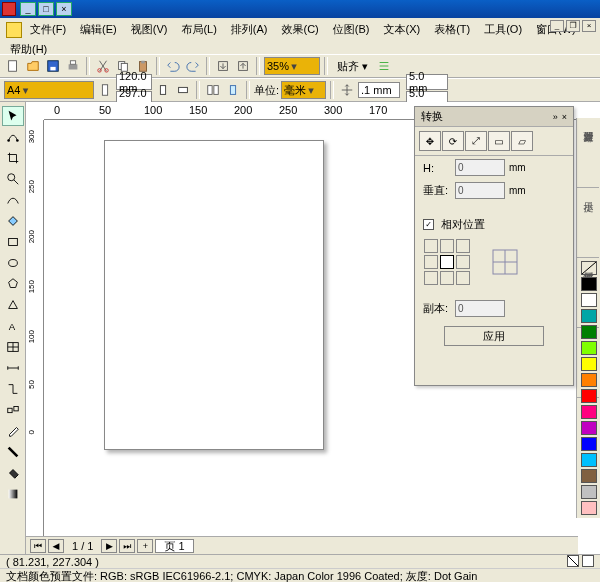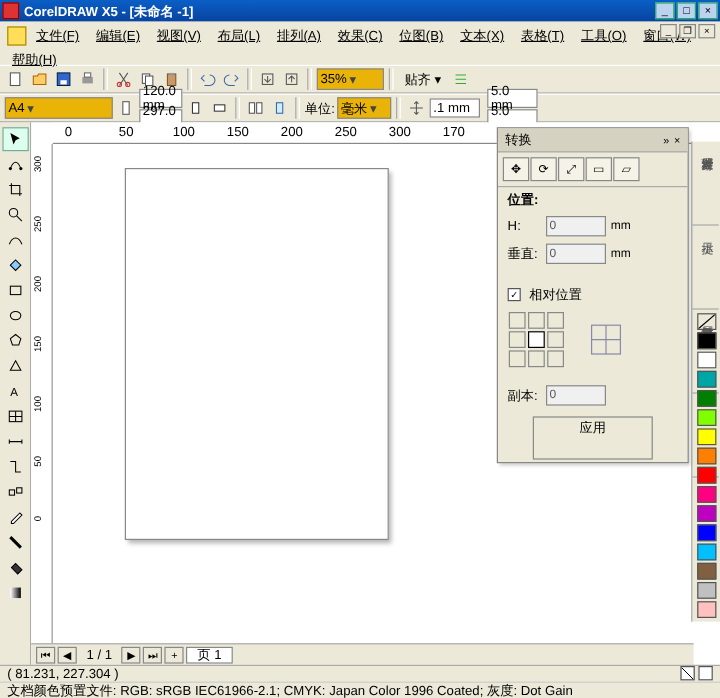--- a/index.html
+++ b/index.html
@@ -3,21 +3,21 @@
 <meta charset="utf-8">
 <style>
 * { margin:0; padding:0; box-sizing:border-box; font-family:SimSun,Arial,sans-serif; font-size:11px; }
 body { width:600px; height:582px; background:#ece9d8; overflow:hidden; position:relative; }
 .titlebar { height:18px; background:linear-gradient(#0a5fc6,#0843a0); color:#fff; display:flex; align-items:center; padding:0 2px; }
 .titlebar .ico { width:14px; height:14px; background:#d33; border:1px solid #800; margin-right:4px; }
 .titlebar .t { flex:1; font-weight:bold; }
 .winbtns { display:flex; gap:2px; }
 .winbtn { width:16px; height:14px; background:#bcd3f0; border:1px solid #2a6; font-size:9px; text-align:center; line-height:12px; color:#000; }
 .menu { height:36px; background:#ece9d8; display:flex; flex-wrap:wrap; padding:2px 4px; }
-.menu .mi { padding:2px 6px; margin-right:2px;text-decoration:underline; }
+.menu .mi { padding:2px 6px; margin-right:2px; }
 .menu .ico2 { width:16px; height:16px; background:#ffdf5a; border:1px solid #a80; margin:2px; }
 .mdicontrols { position:absolute; right:4px; top:20px; display:flex; gap:2px; }
 .mdicontrols span { width:14px; height:12px; border:1px solid #888; background:#ece9d8; font-size:8px; text-align:center; }
 .tb { height:24px; border-top:1px solid #fff; border-bottom:1px solid #aaa; display:flex; align-items:center; padding:0 4px; gap:2px; }
 .tbbtn { width:18px; height:18px; border:1px solid transparent; display:flex; align-items:center; justify-content:center; }
 .tbbtn svg { width:14px; height:14px; }
 .combo { height:18px; border:1px solid #888; background:#eab308; padding:0 2px; display:flex; align-items:center; font-size:10px; }
 .combo .dd { width:10px; text-align:center; color:#444; }
 .sep { width:4px; height:18px; border-left:1px solid #aaa; border-right:1px solid #fff; margin:0 2px; }
 .main { display:flex; height:462px; position:relative; }
@@ -37,39 +37,38 @@
 .panel .hdr .x { margin-left:auto; font-size:9px; }
 .panel .row { display:flex; align-items:center; padding:3px 8px; gap:4px; }
 .panel .tabicons { padding:4px; display:flex; gap:1px; border-bottom:1px solid #aaa; }
 .panel .tabicons .ti { width:22px; height:20px; border:1px solid #888; background:#f5f2e8; display:flex; align-items:center; justify-content:center; font-size:10px; }
 .panel input[type=text] { width:50px; height:17px; border:1px solid #888; background:#f0f0f0; font-size:10px; padding:0 2px; }
 .panel .unit { font-size:10px; }
 .anchors { display:inline-block; }
 .anchors .arow { display:flex; }
 .anchors .ac { width:14px; height:14px; border:1px solid #888; margin:1px; }
 .anchors .ac.sel { background:#fff; border-color:#000; }
-.applybtn { display:block; width:100px; height:36px; margin:6px auto; border:1px solid #888; background:#ece9d8; text-align:center; line-height:18px; }
+.applybtn { display:block; width:100px; height:20px; margin:6px auto; border:1px solid #888; background:#ece9d8; text-align:center; line-height:18px; }
 .sidepanes { position:absolute; right:0; top:118px; width:24px; height:400px; background:#ece9d8; border-left:1px solid #aaa; }
 .sidepanes .sp { writing-mode:vertical-rl; font-size:10px; padding:6px 4px; border-bottom:1px solid #aaa; color:#555; height:70px; }
 .palette { position:absolute; right:0; top:260px; width:22px; display:flex; flex-direction:column; z-index:3; }
 .sw { width:16px; height:14px; margin:1px auto; border:1px solid #555; }
 .bottom { position:absolute; bottom:28px; left:26px; right:22px; height:18px; background:#ece9d8; border-top:1px solid #aaa; display:flex; align-items:center; gap:2px; padding:0 4px; font-size:10px; }
 .pgbtn { width:16px; height:14px; border:1px solid #888; text-align:center; line-height:12px; background:#ece9d8; font-size:9px; }
 .pgtab { padding:0 8px; height:14px; border:1px solid #888; background:#fff; line-height:12px; }
 .status { position:absolute; bottom:14px; left:0; right:0; height:14px; background:#ece9d8; border-top:1px solid #aaa; padding:0 6px; font-size:10px; line-height:14px; }
 .status2 { position:absolute; bottom:0; left:0; right:0; height:14px; background:#ece9d8; border-top:1px solid #ccc; padding:0 6px; font-size:10px; line-height:14px; }
 .spin { width:36px; height:16px; border:1px solid #888; background:#fff; font-size:10px; padding:0 2px; display:inline-flex; align-items:center; }
 .chk { width:11px; height:11px; border:1px solid #555; background:#fff; display:inline-block; margin-right:3px; text-align:center; font-size:8px; line-height:9px; }
 </style>
 </head>
 <body>
 
 <div class="titlebar">
   <div class="ico"></div>
-  <div class="t">CorelDRAW X5 - [未命名 -1]</div>
   <div class="winbtns">
     <div class="winbtn">_</div>
     <div class="winbtn">□</div>
     <div class="winbtn">×</div>
   </div>
 </div>
 
 <div class="menu">
   <div class="ico2"></div>
   <div class="mi">文件(F)</div>
@@ -384,23 +383,20 @@
     <span class="x" style="margin-left:4px">×</span>
   </div>
   <div class="tabicons">
     <div class="ti">✥</div>
     <div class="ti">⟳</div>
     <div class="ti">⤢</div>
     <div class="ti">▭</div>
     <div class="ti">▱</div>
   </div>
   <div class="row">
-      <b>位置:</b>
-    </div>
-  <div class="row">
     <span style="width:28px">H:</span>
     <input type="text" disabled="" value="0" style="">
     <span class="unit">mm</span>
   </div>
   <div class="row">
     <span style="width:28px">垂直:</span>
     <input type="text" disabled="" value="0" style="">
     <span class="unit">mm</span>
   </div>
   <div class="row" style="margin-top:12px">

